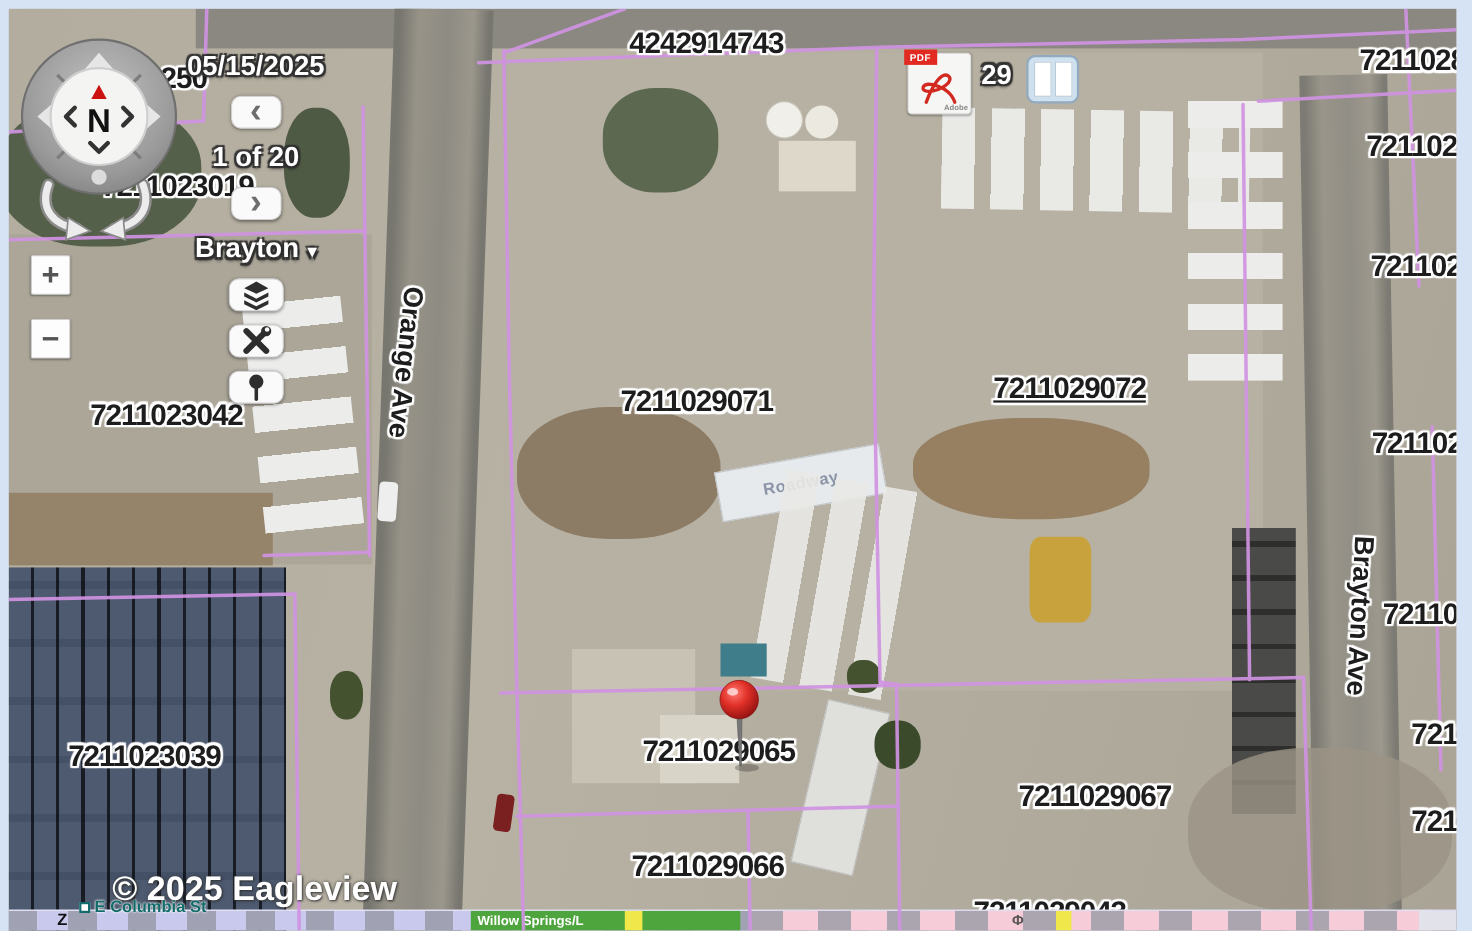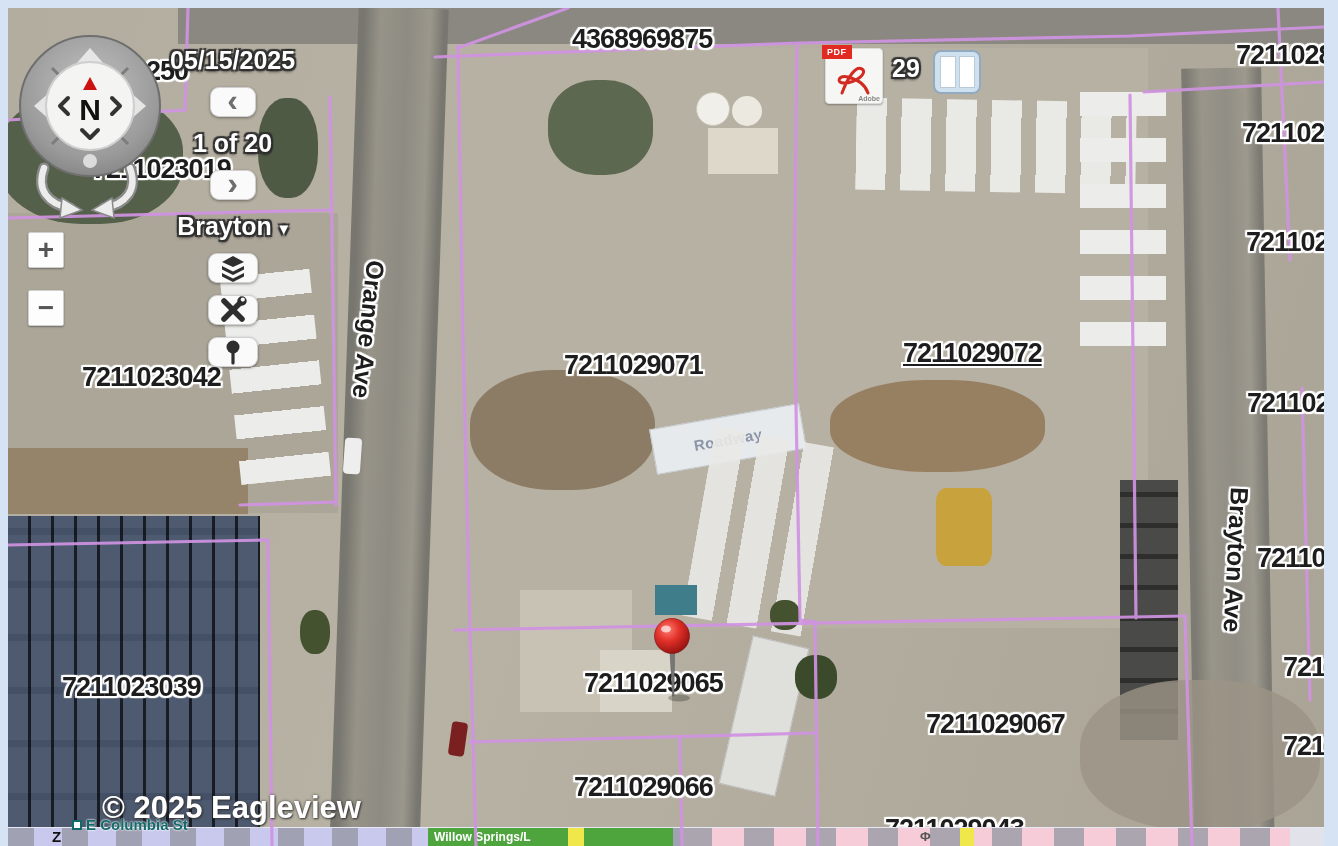--- a/index.html
+++ b/index.html
@@ -154,21 +154,21 @@
       <path d="M447,622 L1177,608"></path>
       <path d="M462,734 L807,725"></path>
       <path d="M672,730 L674,838"></path>
       <path d="M1122,87 L1128,610"></path>
       <path d="M1177,608 L1184,838"></path>
       <path d="M1270,0 L1282,252"></path>
       <path d="M1294,380 L1302,692"></path>
     </g>
   </svg>
 
-  <div class="plabel" style="left:564px;top:16px;">4368969875</div>
+  <div class="plabel" style="left:564px;top:16px;">4242914743</div>
   <div class="plabel" style="left:1228px;top:32px;">7211028</div>
   <div class="plabel" style="left:1234px;top:110px;">721102</div>
   <div class="plabel" style="left:1238px;top:219px;">721102</div>
   <div class="plabel" style="left:84px;top:146px;">7211023019</div>
   <div class="plabel" style="left:74px;top:354px;text-align:right;">7211023042</div>
   <div class="plabel" style="left:556px;top:342px;">7211029071</div>
   <div class="plabel" style="left:895px;top:330px;text-decoration:underline;">7211029072</div>
   <div class="plabel" style="left:54px;top:664px;">7211023039</div>
   <div class="plabel" style="left:576px;top:660px;">7211029065</div>
   <div class="plabel" style="left:566px;top:764px;">7211029066</div>

